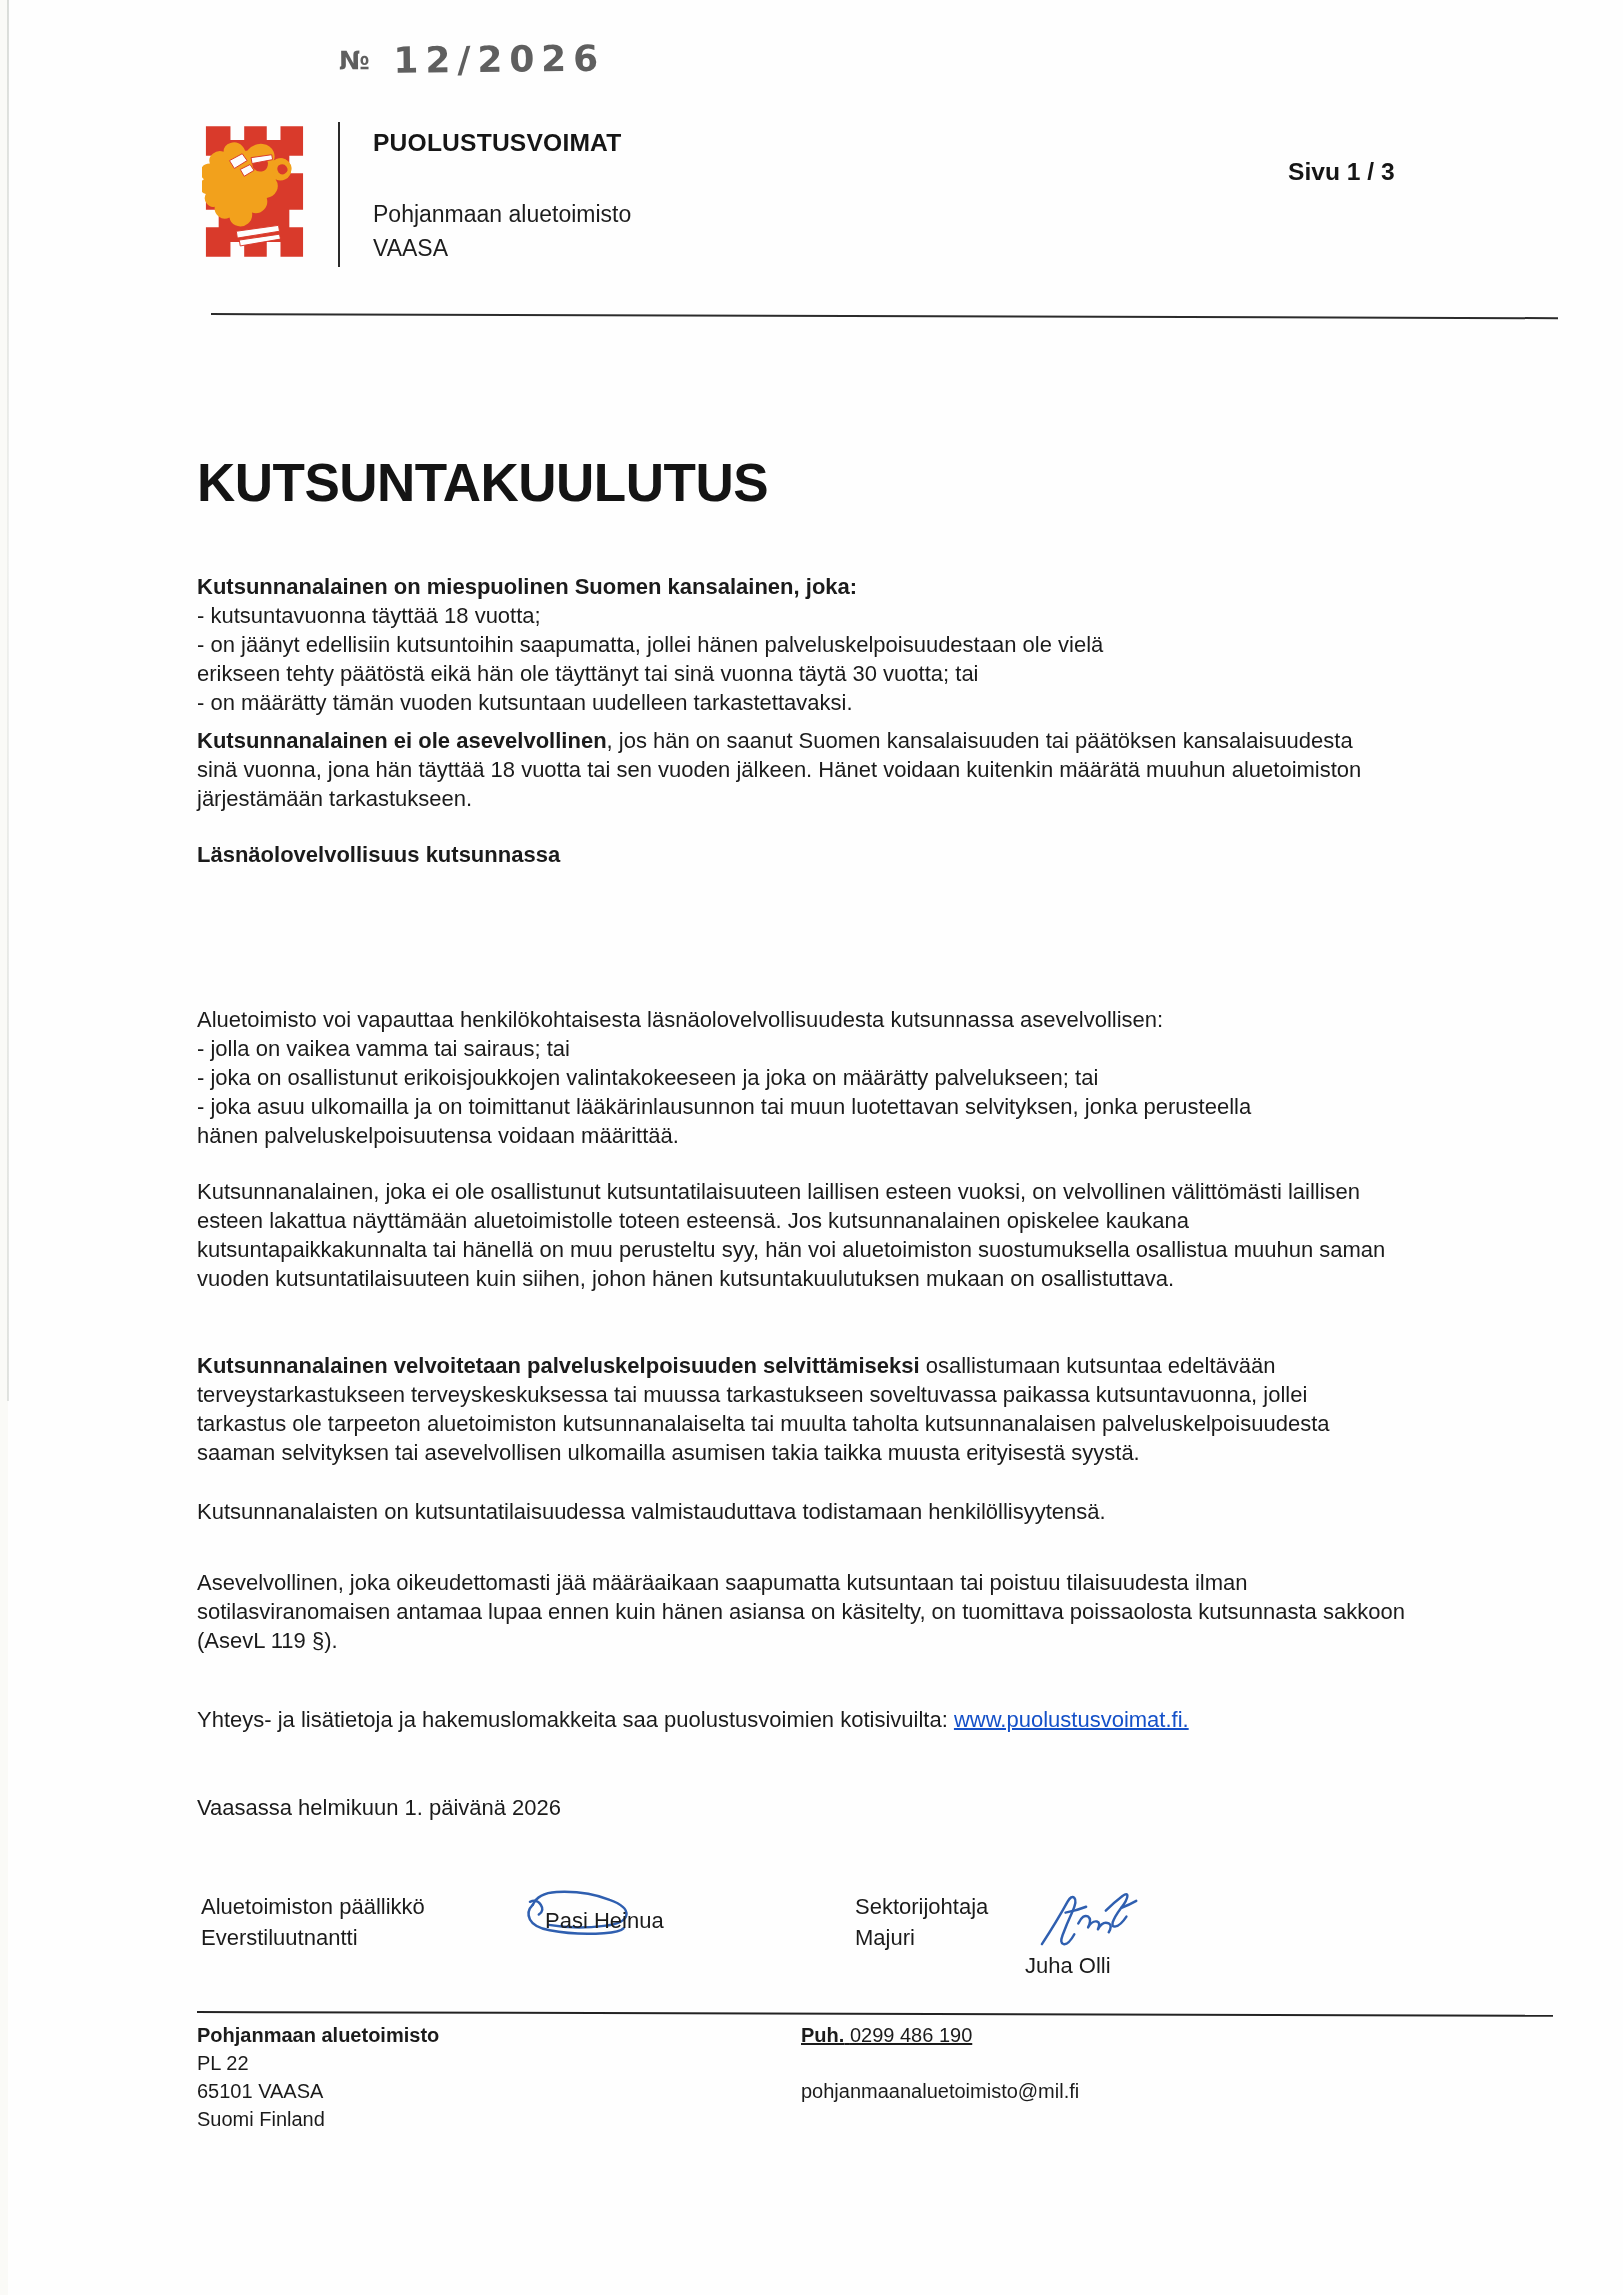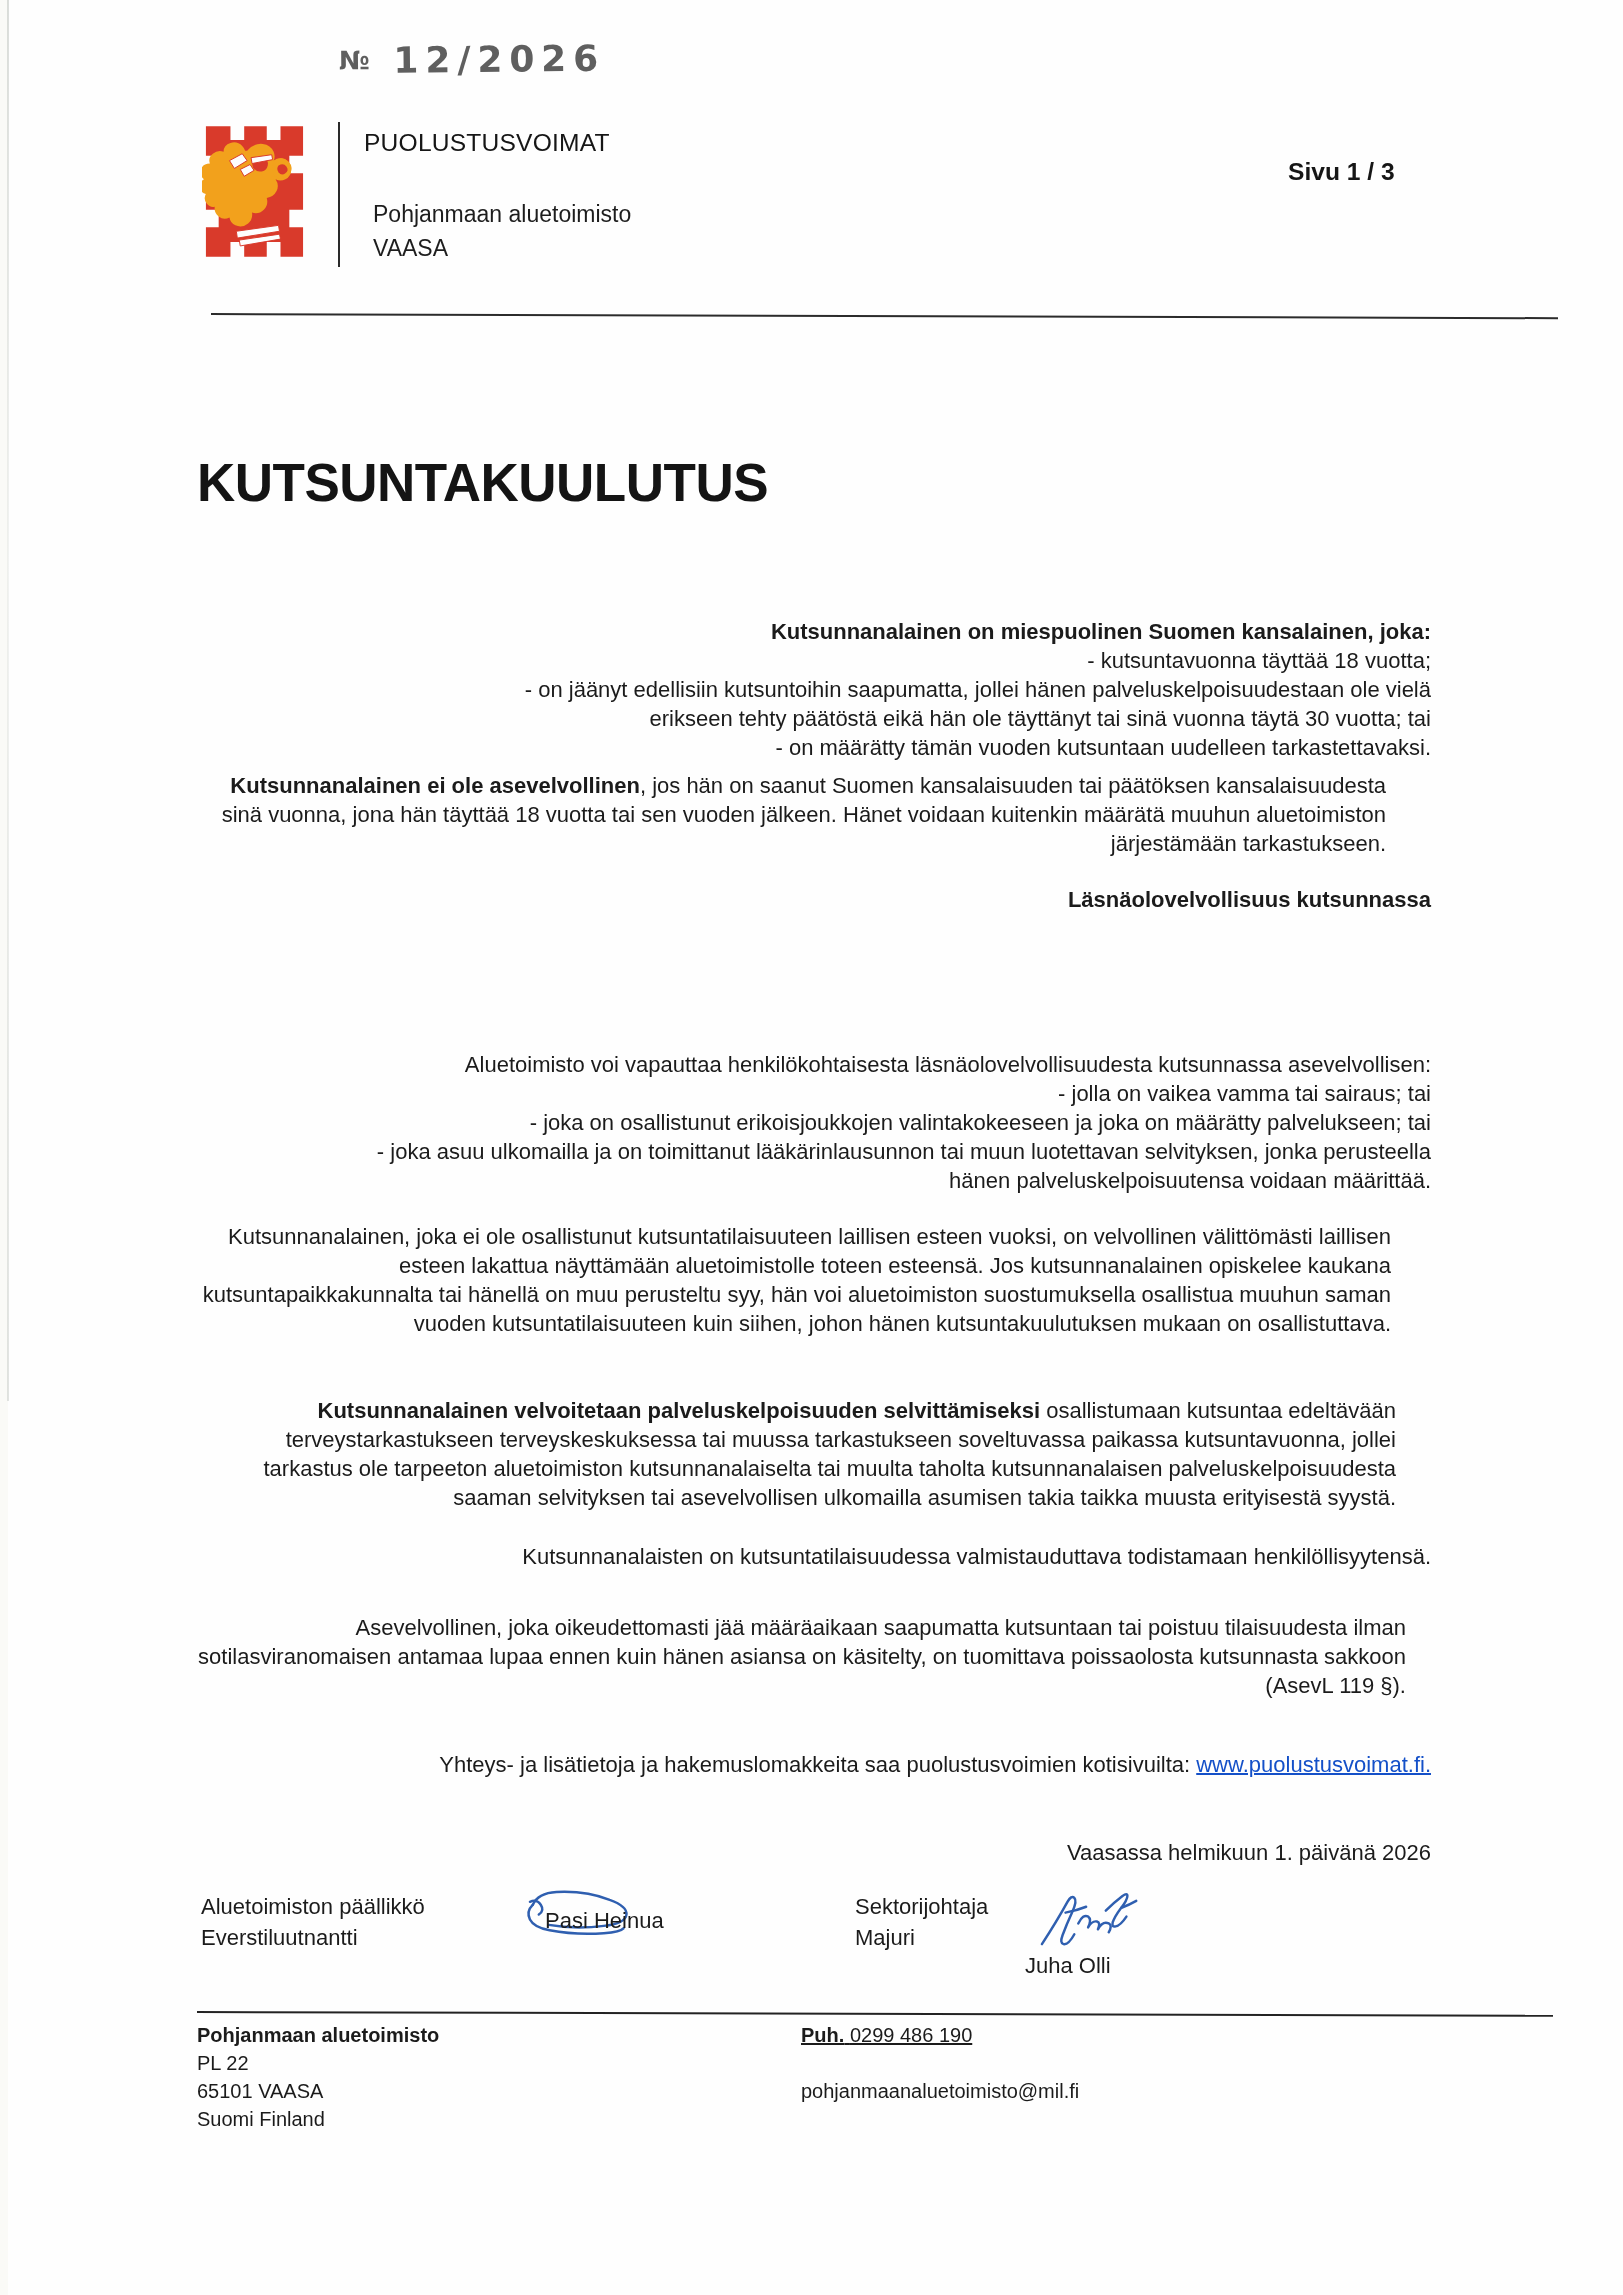--- a/index.html
+++ b/index.html
@@ -38,22 +38,22 @@
   .crest{
     position:absolute;left:202px;top:122px;width:104px;height:139px;
   }
   .crest svg{display:block;width:104px;height:139px;}
 
   .crest-rule{
     position:absolute;left:338px;top:122px;width:2px;height:145px;background:#2a2a2a;
   }
 
   .org-name{
-    position:absolute;left:364px;top:129px;
-    font-size:24.6px;font-weight:400;letter-spacing:0.2px;color:#161616;
+    position:absolute;left:373px;top:129px;
+    font-size:24.6px;font-weight:700;letter-spacing:0.2px;color:#161616;
     white-space:nowrap;
     text-align:right;
   }
   .org-unit{
     position:absolute;left:373px;top:201px;
     font-size:23px;font-weight:400;color:#1d1d1d;white-space:nowrap;
   }
   .org-city{
     position:absolute;left:373px;top:235px;
     font-size:23px;font-weight:400;color:#1d1d1d;white-space:nowrap;
@@ -71,22 +71,21 @@
   
   .doc-title{
     position:absolute;left:197px;top:452px;
     font-size:53px;font-weight:700;letter-spacing:-0.5px;color:#141414;
     white-space:nowrap;
   }
 
   .block{
     position:absolute;left:197px;width:1234px;
     font-size:22px;line-height:29px;color:#1b1b1b;
-    text-align:right;
-    margin-top:45px;
+    text-align:left;
   }
   .block b{font-weight:700;}
   .block .line{display:block;white-space:nowrap;}
   .wrapped{white-space:normal;}
 
   .link{color:#1450c8;text-decoration:underline;text-decoration-thickness:2px;}
 
   
   .sig-group{position:absolute;}
   .sig-role{font-size:22px;line-height:30.5px;color:#1b1b1b;white-space:nowrap;}

